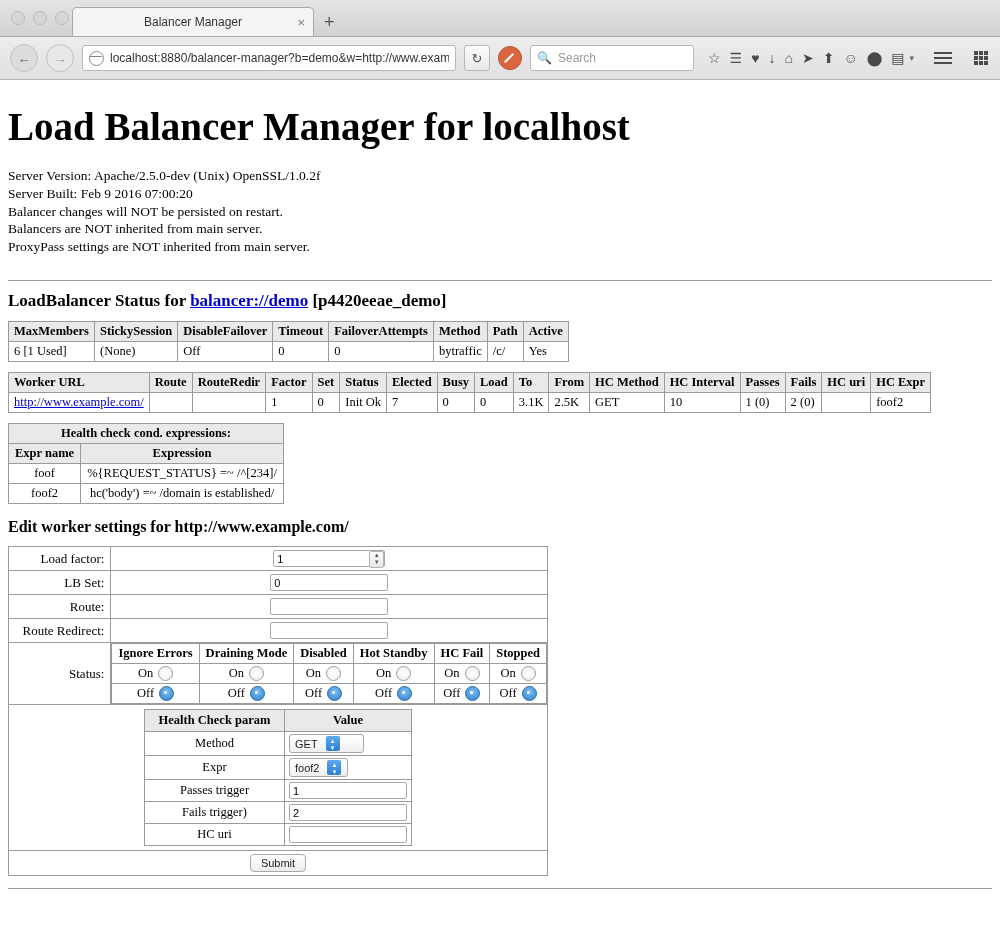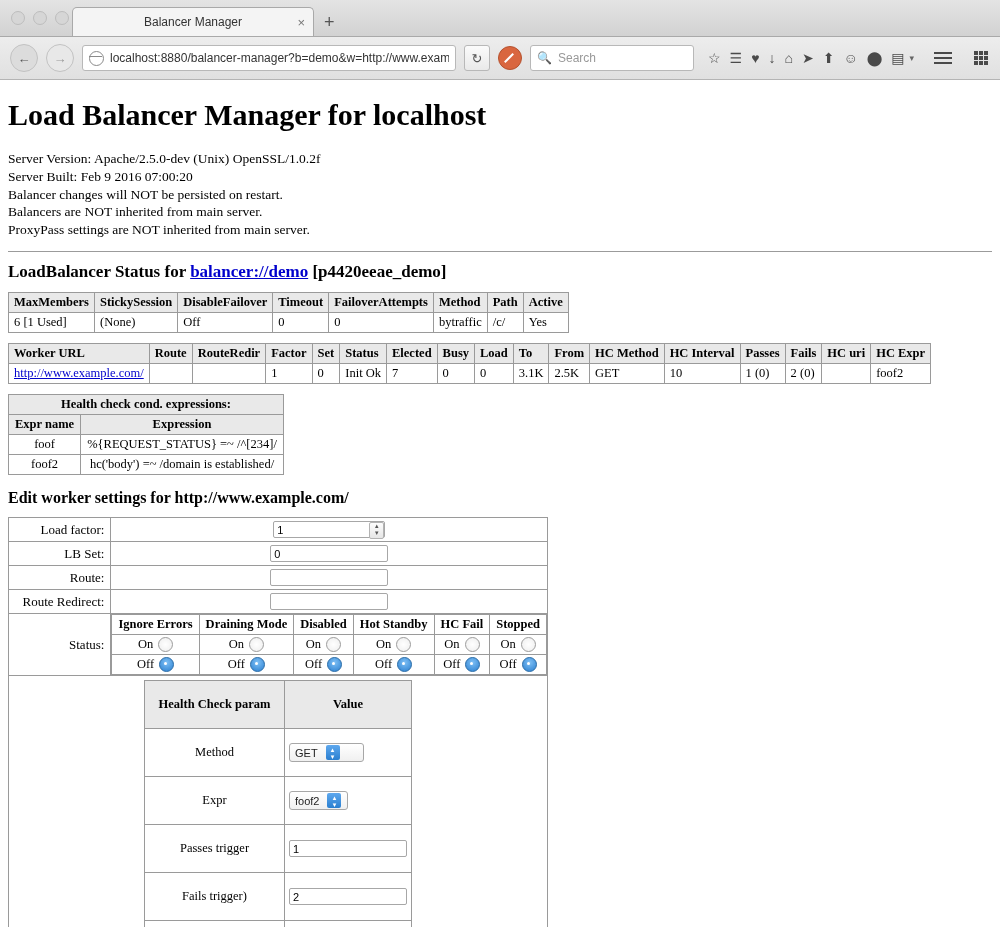--- a/index.html
+++ b/index.html
@@ -187,28 +187,28 @@
 
   
   .page {
     padding: 14px 8px 0 8px;
     font-family: "Liberation Serif", serif;
     color: #000;
     font-size: 13px;
   }
   h1.page-title {
     font-family: "Liberation Serif", serif;
-    font-size: 30px;
+    font-size: 39px;
     font-weight: bold;
-    margin: 4px 0 18px 0;
+    margin: 10px 0 18px 0;
   }
   .serverinfo {
     font-size: 13.5px;
     line-height: 1.32;
-    margin-bottom: 12px;
+    margin-bottom: 24px;
   }
   hr.rule {
     border: none;
     border-top: 1px solid #9b9b9b;
     margin: 8px 0 10px 0;
   }
   h3.section {
     font-size: 17px;
     font-weight: bold;
     margin: 10px 0 10px 0;
@@ -339,21 +339,21 @@
   }
 
   table.hcparam {
     border-collapse: collapse;
     font-size: 12.5px;
     margin: 4px auto 4px auto;
     width: 268px;
   }
   table.hcparam th, table.hcparam td {
     border: 1px solid #9a9a9a;
-    padding: 16px 6px;
+    padding: 3px 6px;
   }
   table.hcparam th { background: #e9e9e9; font-weight: bold; text-align: center; }
   table.hcparam td.pname { text-align: center; width: 142px; }
   table.hcparam td.pval { text-align: left; padding: 2px 4px; }
   .select {
     display: inline-flex;
     align-items: center;
     height: 17px;
     border: 1px solid #a7a7a7;
     border-radius: 3px;

